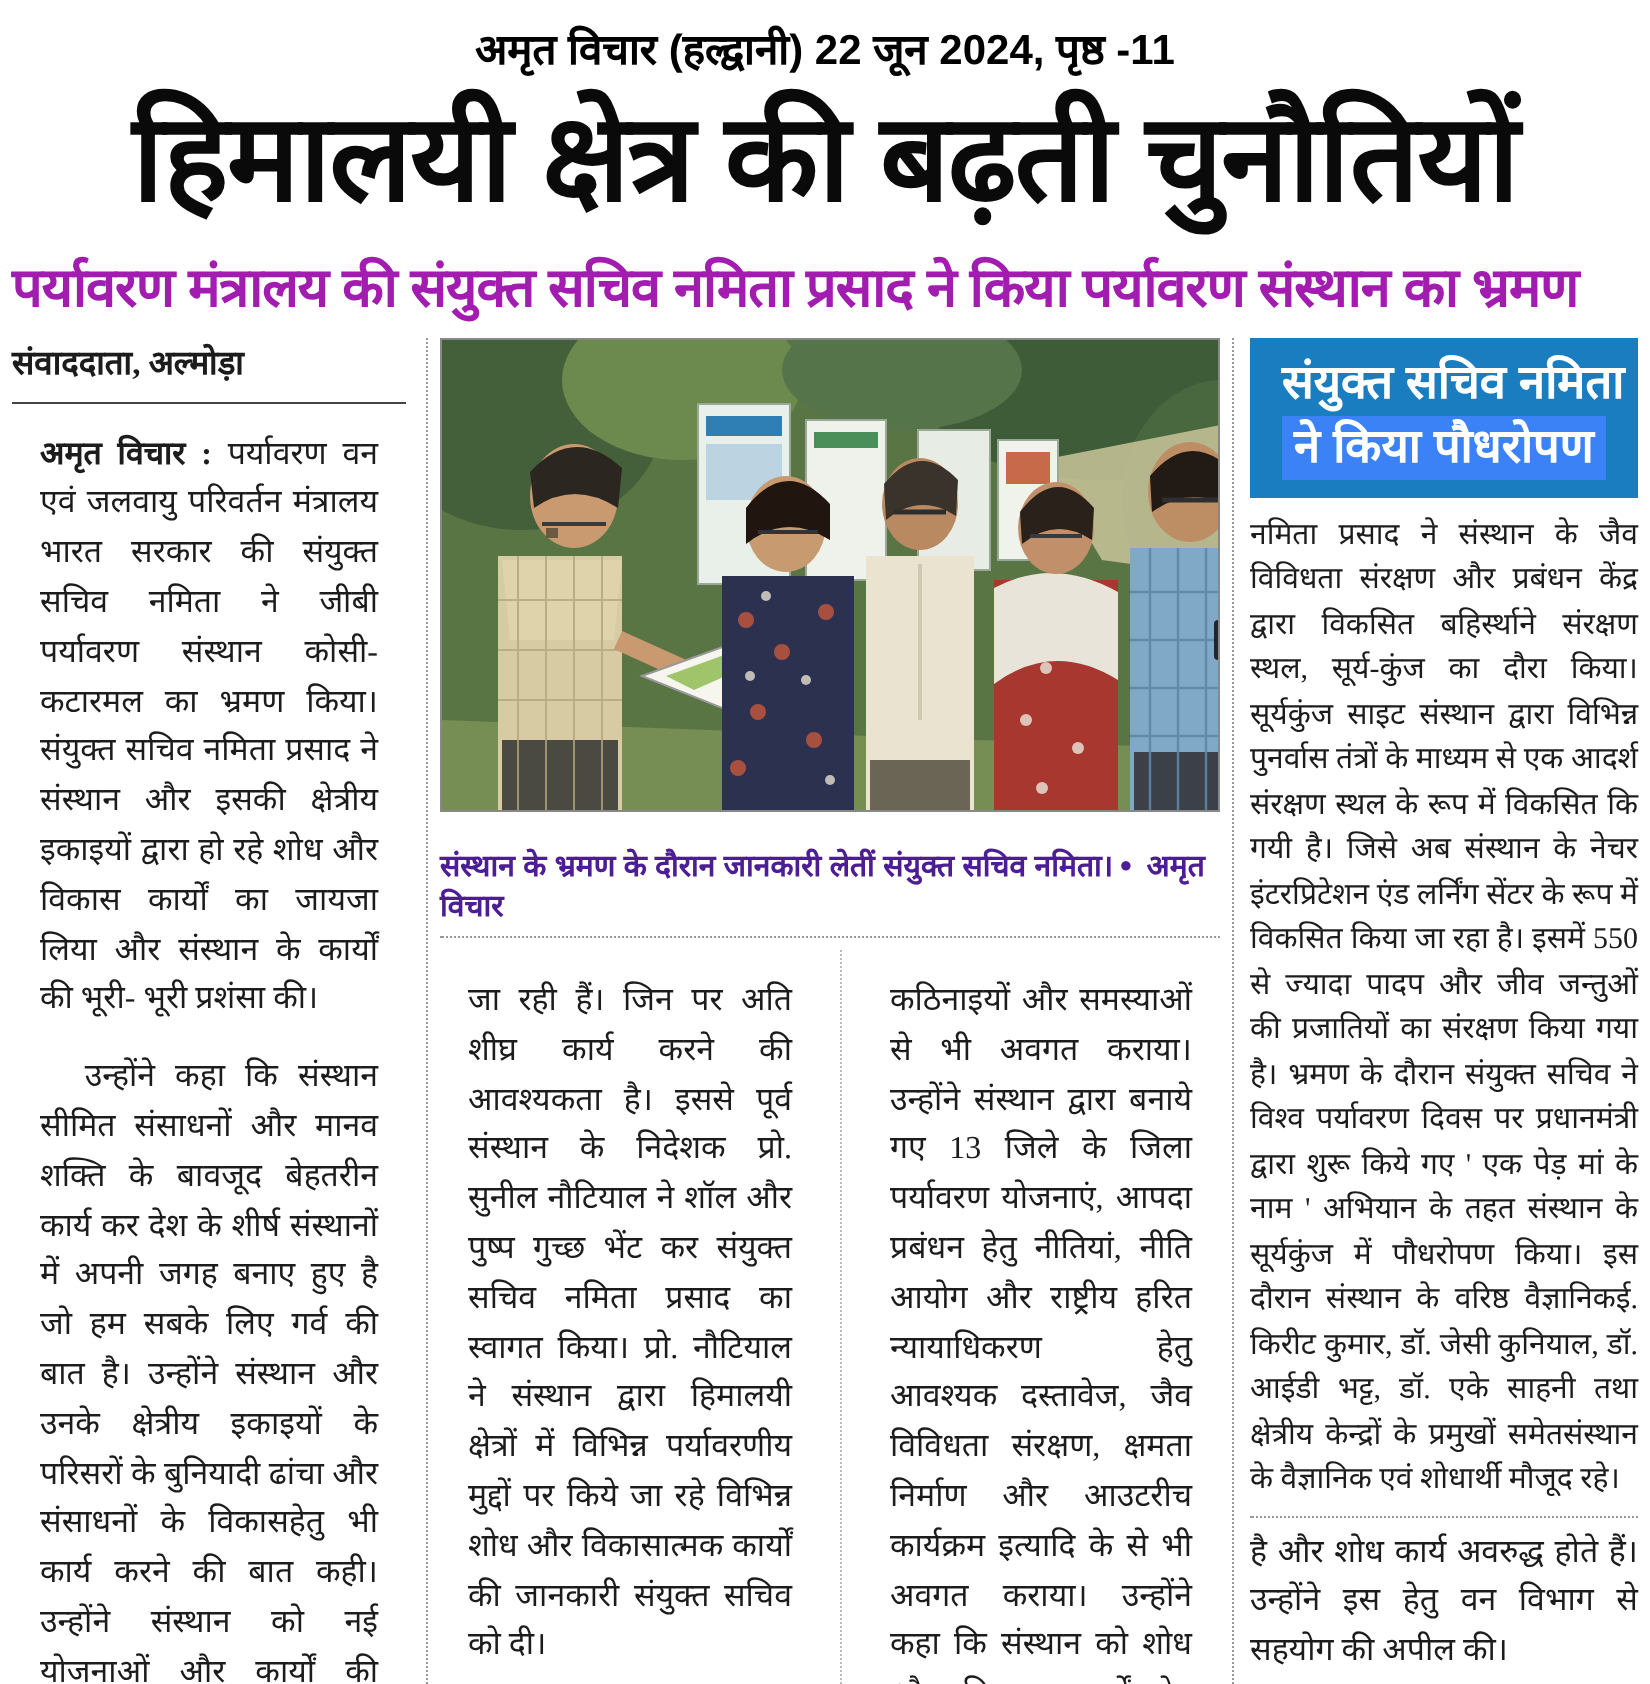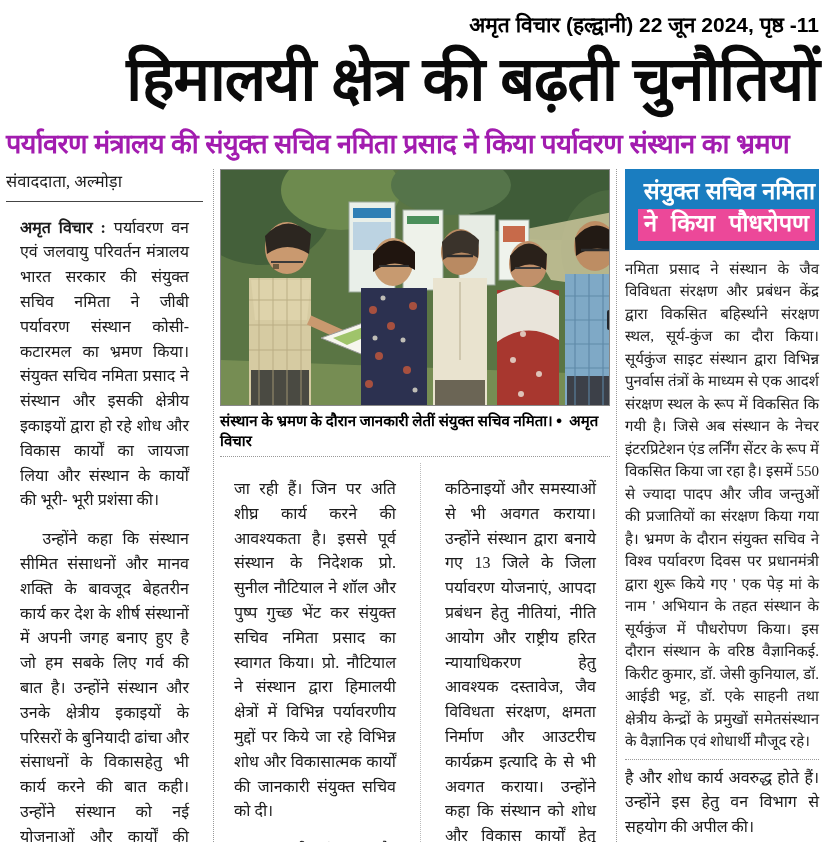--- a/index.html
+++ b/index.html
@@ -1,56 +1,56 @@
 <!DOCTYPE html>
 <html lang="hi"><head>
 <meta charset="utf-8">
 <style>
   * { margin:0; padding:0; box-sizing:border-box; }
   html,body { background:#ffffff; }
   body { width:825px; height:842px; overflow:hidden;
          font-family:"Liberation Serif", serif; color:#1c1c1c; }
   .page { width:825px; height:842px; padding:4px 6px 0 6px; overflow:hidden; }
 
-  .masthead { text-align:right; font-family:"Liberation Sans", sans-serif;
+  .masthead { text-align:center; font-family:"Liberation Sans", sans-serif;
               font-weight:bold; font-size:21px; color:#000; padding:6px 0 2px 0; }
 
   .headline { font-family:"Liberation Sans", sans-serif; font-weight:800;
-              font-size:61px; line-height:1.28; color:#0a0a0a; text-align:right;
+              font-size:61px; line-height:1.28; color:#0a0a0a; text-align:center;
               letter-spacing:-1px; }
   .headline .hl-line { white-space:nowrap; }
 
   .subhead { font-family:"Liberation Sans", sans-serif; font-weight:bold;
              font-size:27px; color:#a21caf; padding:6px 0 8px 0; letter-spacing:-0.5px; }
 
   .content { display:grid; grid-template-columns:199px 404px 1fr; column-gap:8px; }
 
   .col { font-size:16px; line-height:1.55; text-align:justify; }
   .col p { margin:14px; }
   .col p.indent { text-indent:1.4em; }
 
   .left-col { padding-right:2px; }
-  .dateline { font-weight:normal; font-size:16.5px; padding-bottom:6px;
+  .dateline { font-weight:bold; font-size:16.5px; padding-bottom:6px;
               border-bottom:1px solid #444; margin-bottom:12px; }
   .lede-label { font-weight:bold; }
 
   .mid-col { border-left:1px dotted #999; border-right:1px dotted #999; padding:0 6px; }
 
   .photo-frame { border:1px solid #888; background:#6b7f54; height:237px; overflow:hidden; }
   .photo-frame svg { display:block; }
-  .caption { font-family:Liberation Serif, serif; font-weight:bold; font-size:15px;
-             color:#000000; padding:4px 0 6px 0; border-bottom:1px dotted #999; margin-bottom:6px; }
+  .caption { font-family:Liberation Sans, sans-serif; font-weight:bold; font-size:15px;
+             color:#4c1d95; padding:16px 0 6px 0; border-bottom:1px dotted #999; margin-bottom:6px; }
   .caption .credit-bullet { font-size:11px; position:relative; top:-2px; padding:0 3px; }
 
   .mid-split { display:grid; grid-template-columns:1fr 1fr; column-gap:10px; }
   .mid-split .subcol + .subcol { border-left:1px dotted #bbb; padding-left:10px; }
 
   .right-col { font-size:15px; line-height:1.5; }
-  .news-box { color:#ffffff; text-align:right; font-family:"Liberation Sans", sans-serif;
-              font-weight:bold; font-size:23.5px; line-height:1.35; padding:7px 4px 9px 0;
+  .news-box { color:#ffffff; text-align:left; font-family:"Liberation Sans", sans-serif;
+              font-weight:bold; font-size:23.5px; line-height:1.35; padding:7px 4px 9px 16px;
               margin-bottom:8px; }
   .news-box .box-line2 { display:inline-block; padding:0 6px; }
 
   .right-tail { border-top:1px dotted #999; margin-top:6px; padding-top:6px;
                 font-size:16px; line-height:1.55; text-align:justify; }
 </style>
 </head>
 <body>
 
 <div class="page">
@@ -196,20 +196,20 @@
         </div>
         <div class="col subcol">
           <p>कठिनाइयों और समस्याओं से भी अवगत कराया। उन्होंने संस्थान द्वारा बनाये गए 13 जिले के जिला पर्यावरण योजनाएं, आपदा प्रबंधन हेतु नीतियां, नीति आयोग और राष्ट्रीय हरित न्यायाधिकरण हेतु आवश्यक दस्तावेज, जैव विविधता संरक्षण, क्षमता निर्माण और आउटरीच कार्यक्रम इत्यादि के से भी अवगत कराया। उन्होंने कहा कि संस्थान को शोध और विकास कार्यों हेतु विभिन्न राज्यों के वन विभाग से भी अनुमति लेनी पड़ती है जिसमें कभी-कभी अधिक समय लग जाता</p>
         </div>
       </div>
     </div>
 
     <div class="right-col">
       <div class="news-box" id="news-box" style="background: rgb(26, 125, 192);">
         <div>संयुक्त सचिव नमिता</div>
-        <div class="box-line2" id="box-line2" style="background: #ec4899; font-family: Liberation Mono, monospace;">ने किया पौधरोपण</div>
+        <div class="box-line2" id="box-line2" style="background: #3b82f6;">ने किया पौधरोपण</div>
       </div>
       <p style="text-align:justify;">नमिता प्रसाद ने संस्थान के जैव विविधता संरक्षण और प्रबंधन केंद्र द्वारा विकसित बहिर्स्थाने संरक्षण स्थल, सूर्य-कुंज का दौरा किया। सूर्यकुंज साइट संस्थान द्वारा विभिन्न पुनर्वास तंत्रों के माध्यम से एक आदर्श संरक्षण स्थल के रूप में विकसित कि गयी है। जिसे अब संस्थान के नेचर इंटरप्रिटेशन एंड लर्निंग सेंटर के रूप में विकसित किया जा रहा है। इसमें 550 से ज्यादा पादप और जीव जन्तुओं की प्रजातियों का संरक्षण किया गया है। भ्रमण के दौरान संयुक्त सचिव ने विश्व पर्यावरण दिवस पर प्रधानमंत्री द्वारा शुरू किये गए ' एक पेड़ मां के नाम ' अभियान के तहत संस्थान के सूर्यकुंज में पौधरोपण किया। इस दौरान संस्थान के वरिष्ठ वैज्ञानिकई. किरीट कुमार, डॉ. जेसी कुनियाल, डॉ. आईडी भट्ट, डॉ. एके साहनी तथा क्षेत्रीय केन्द्रों के प्रमुखों समेतसंस्थान के वैज्ञानिक एवं शोधार्थी मौजूद रहे।</p>
       <div class="right-tail">है और शोध कार्य अवरुद्ध होते हैं। उन्होंने इस हेतु वन विभाग से सहयोग की अपील की।</div>
     </div>
 
   </div>
 </div>
 
 </body></html>

